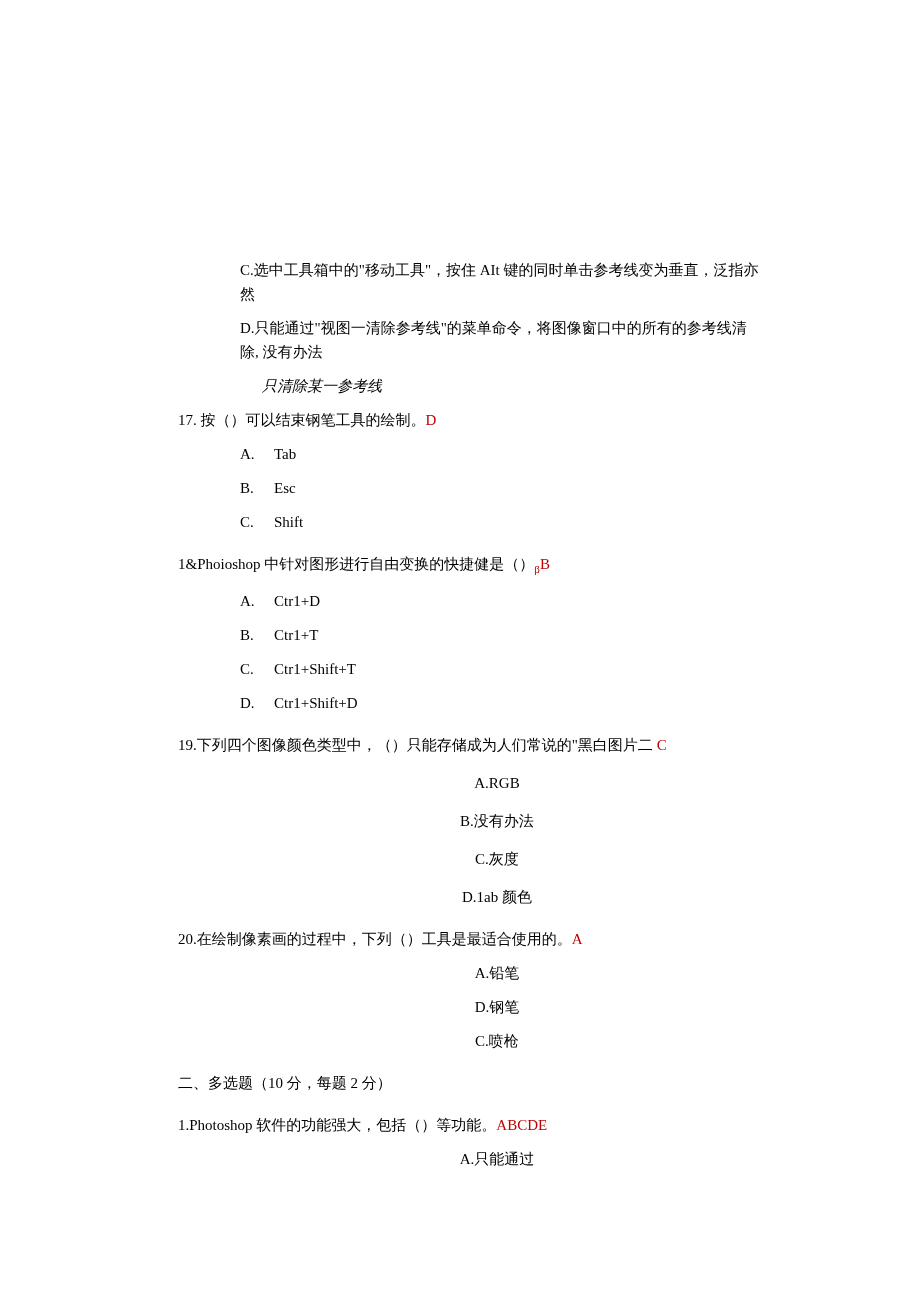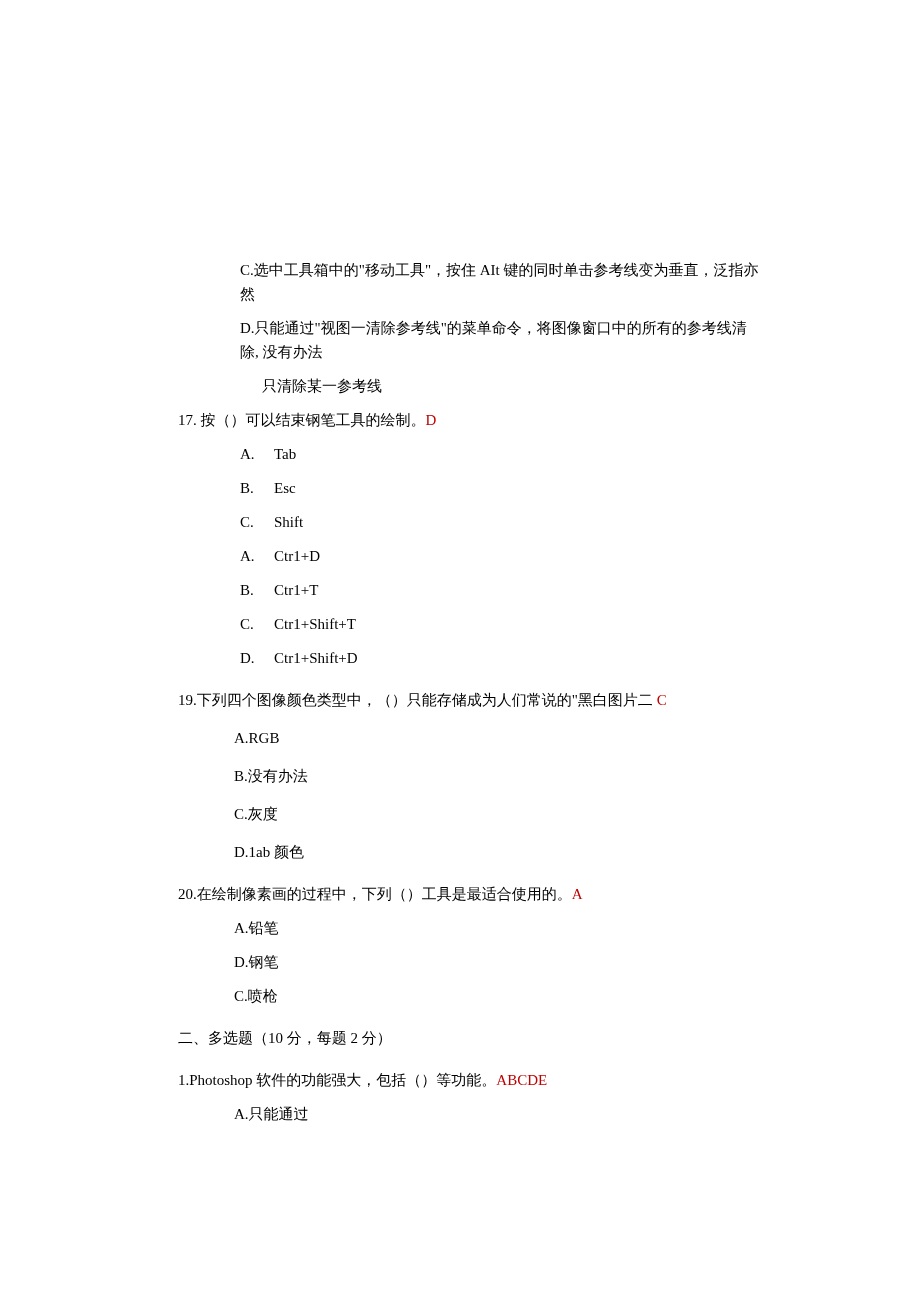--- a/index.html
+++ b/index.html
@@ -18,23 +18,25 @@
     padding: 258px 160px 0 178px;
   }
   .line {
     margin-bottom: 10px;
   }
   .indent-opt {
     padding-left: 62px;
   }
   .indent-opt-deep {
     padding-left: 84px;
+    font-style: italic;
   }
   .indent-opt2 {
     padding-left: 56px;
+    text-align: center;
   }
   .q-line {
     margin-top: 18px;
     margin-bottom: 10px;
   }
   .ans {
     color: #c00000;
   }
   .letter {
     display: inline-block;
@@ -57,20 +59,23 @@
   <div class="line indent-opt">D.只能通过"视图一清除参考线"的菜单命令，将图像窗口中的所有的参考线清除, 没有办法</div>
   <div class="line indent-opt-deep">只清除某一参考线</div>
 
   <div class="line">
     <span>17. 按（）可以结束钢笔工具的绘制。</span><span class="ans">D</span>
   </div>
   <div class="line indent-opt"><span class="letter">A.</span><span>Tab</span></div>
   <div class="line indent-opt"><span class="letter">B.</span><span>Esc</span></div>
   <div class="line indent-opt"><span class="letter">C.</span><span>Shift</span></div>
 
+  <div class="q-line">
+    <span>1&amp;Phoioshop 中针对图形进行自由变换的快捷健是（）</span><span class="sub ans">β</span><span class="ans">B</span>
+  </div>
   <div class="line indent-opt"><span class="letter">A.</span><span>Ctr1+D</span></div>
   <div class="line indent-opt"><span class="letter">B.</span><span>Ctr1+T</span></div>
   <div class="line indent-opt"><span class="letter">C.</span><span>Ctr1+Shift+T</span></div>
   <div class="line indent-opt"><span class="letter">D.</span><span>Ctr1+Shift+D</span></div>
 
   <div class="q-line">
     <span>19.下列四个图像颜色类型中，（）只能存储成为人们常说的"黑白图片二 </span><span class="ans">C</span>
   </div>
   <div class="line indent-opt2 section-gap">A.RGB</div>
   <div class="line indent-opt2 section-gap">B.没有办法</div>

